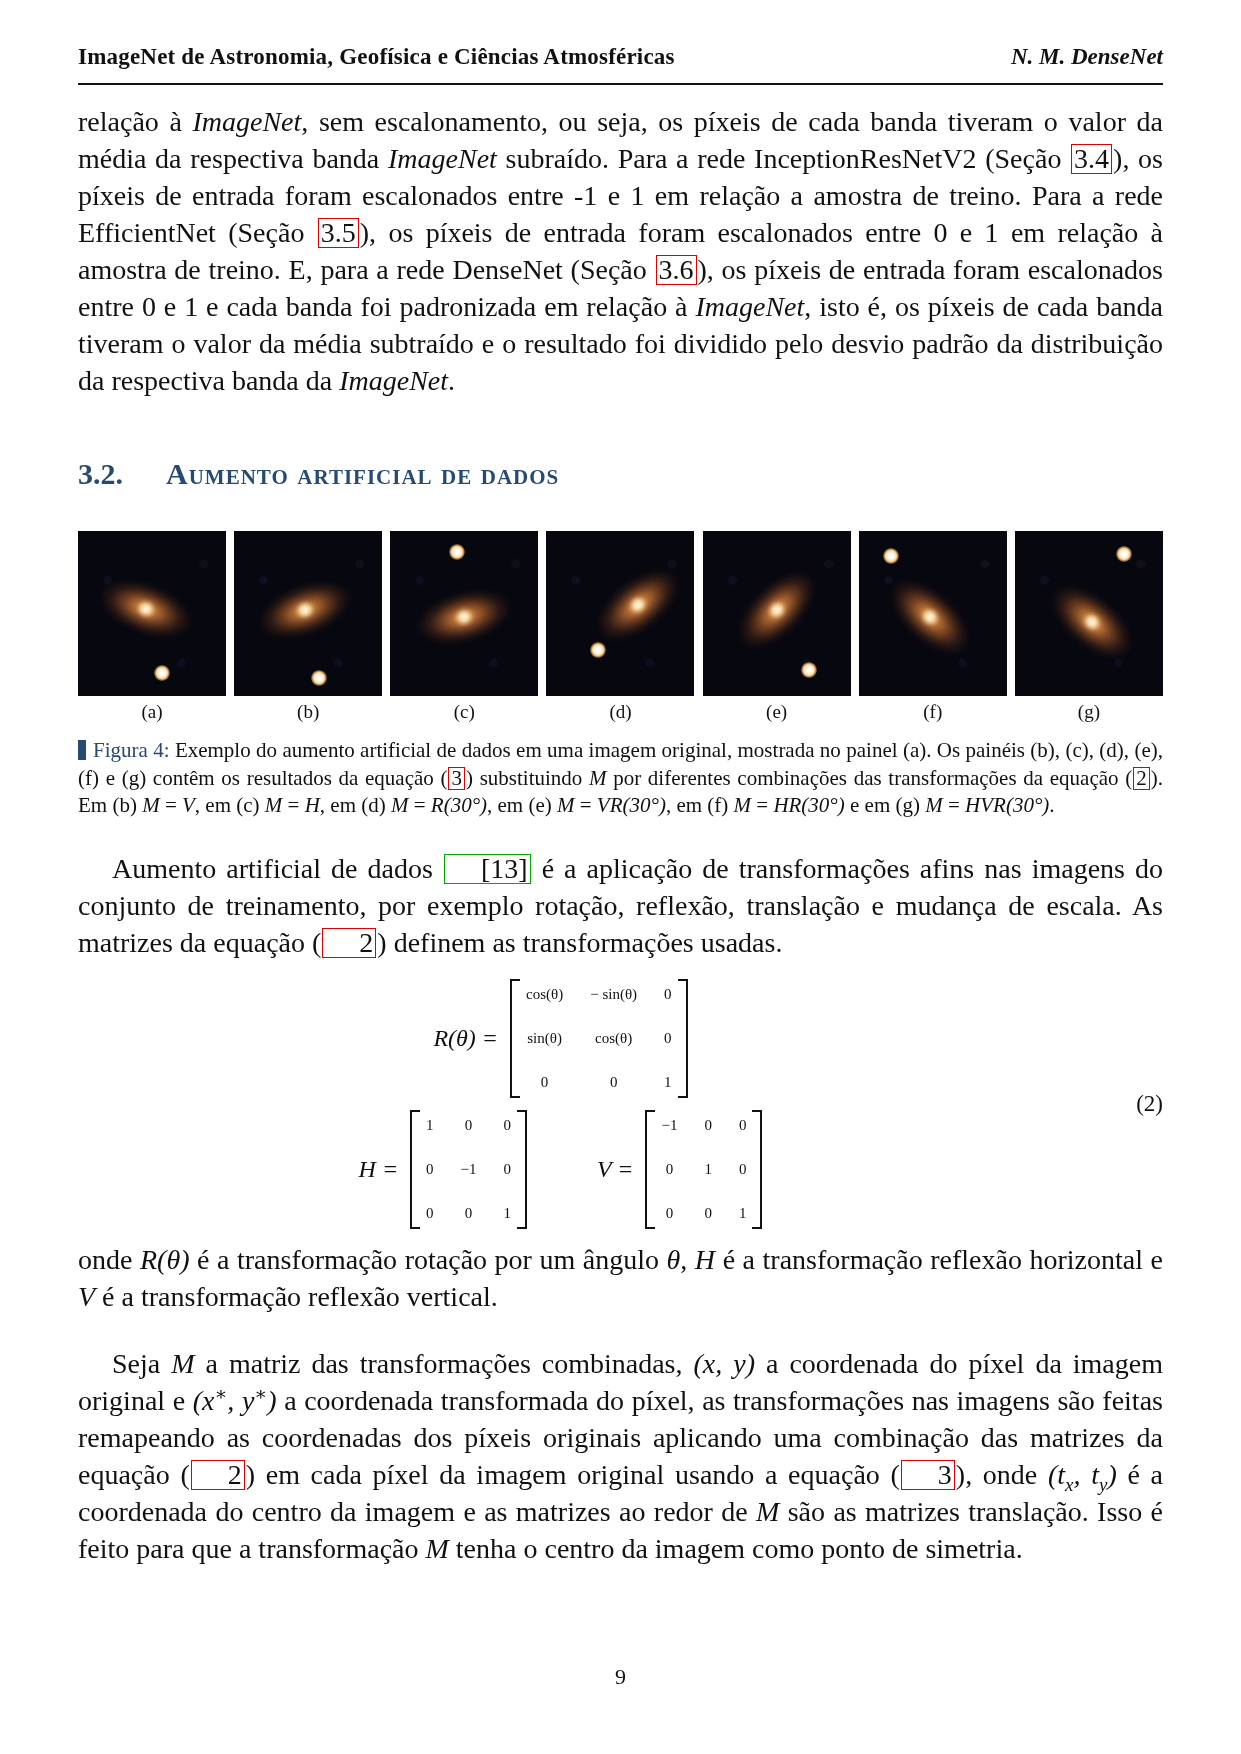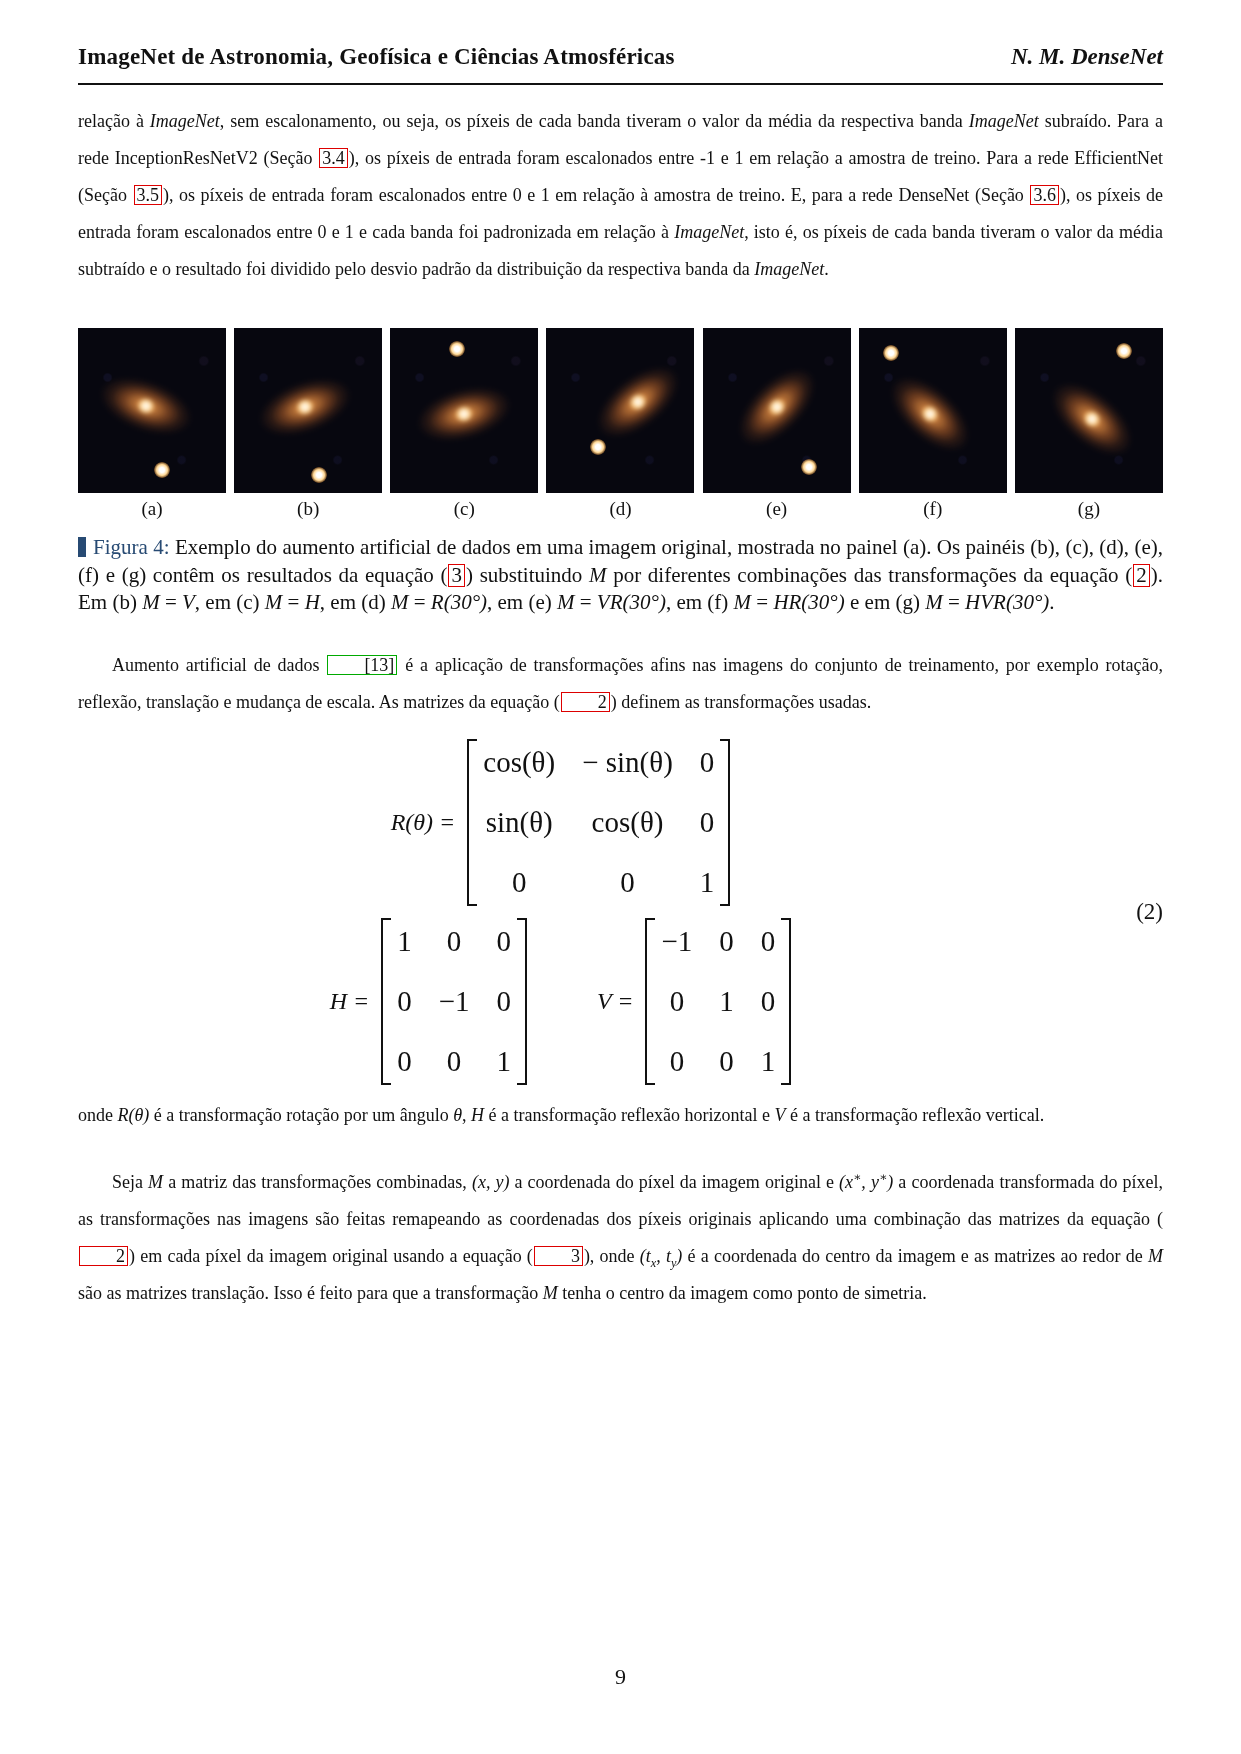--- a/index.html
+++ b/index.html
@@ -16,21 +16,21 @@
   
   .hdr{
     display:flex;justify-content:space-between;align-items:baseline;
     border-bottom:2px solid #111;
     padding-bottom:13px;
   }
   .hdr-left{font-weight:bold;font-size:23px;letter-spacing:.2px;}
   .hdr-right{font-weight:bold;font-style:italic;font-size:23px;}
   
   .para{
-    font-size:18px;line-height:37px;text-align:justify;
+    font-size:28px;line-height:37px;text-align:justify;
     margin:0;
   }
   .para.indent{text-indent:34px;}
   .p1{margin-top:18px;}
   .p2{margin-top:30px;}
   .p3{margin-top:6px;}
   .p4{margin-top:30px;}
   .seg-n{}
   .seg-i{font-style:italic;}
   .seg-m{font-style:italic;}
@@ -104,21 +104,21 @@
   .eq-row{
     display:flex;align-items:center;justify-content:center;
     gap:12px;margin:12px 0;
   }
   .mathit{font-style:italic;font-size:24px;}
   .eq-gap{display:inline-block;width:46px;}
   .matrix{
     position:relative;display:grid;
     column-gap:26px;row-gap:13px;
     padding:7px 16px;
-    font-size:29px;
+    font-size:15px;
     justify-items:center;align-items:center;gap:27px;
   }
   .matrix::before{
     content:"";position:absolute;left:0;top:0;bottom:0;width:8px;
     border:2.2px solid #111;border-right:none;
   }
   .matrix::after{
     content:"";position:absolute;right:0;top:0;bottom:0;width:8px;
     border:2.2px solid #111;border-left:none;
   }
@@ -138,20 +138,24 @@
 
 <div class="page">
 
   <div class="hdr">
     <span class="hdr-left">ImageNet de Astronomia, Geofísica e Ciências Atmosféricas</span>
     <span class="hdr-right">N. M. DenseNet</span>
   </div>
 
   <p class="para p1"><span class="seg-n">relação à </span><span class="seg-i">ImageNet</span><span class="seg-n">, sem escalonamento, ou seja, os píxeis de cada banda tiveram o valor da média da respectiva banda </span><span class="seg-i">ImageNet</span><span class="seg-n"> subraído. Para a rede InceptionResNetV2 (Seção </span><span class="seg-ref">3.4</span><span class="seg-n">), os píxeis de entrada foram escalonados entre -1 e 1 em relação a amostra de treino. Para a rede EfficientNet (Seção </span><span class="seg-ref">3.5</span><span class="seg-n">), os píxeis de entrada foram escalonados entre 0 e 1 em relação à amostra de treino. E, para a rede DenseNet (Seção </span><span class="seg-ref">3.6</span><span class="seg-n">), os píxeis de entrada foram escalonados entre 0 e 1 e cada banda foi padronizada em relação à </span><span class="seg-i">ImageNet</span><span class="seg-n">, isto é, os píxeis de cada banda tiveram o valor da média subtraído e o resultado foi dividido pelo desvio padrão da distribuição da respectiva banda da </span><span class="seg-i">ImageNet</span><span class="seg-n">.</span></p>
 
+  <div class="sect">
+    <span class="sect-num">3.2.</span>
+    <span class="sect-title">Aumento artificial de dados</span>
+  </div>
 
   <div class="panels">
       <div class="panel-wrap">
         <div class="panel-img">
           <div class="galaxy" style="left: 46%; top: 47%; transform: translate(-50%, -50%) rotate(20deg);"></div>
           <div class="star" style="left: 57%; top: 86%;"></div>
         </div>
         <div class="panel-label">(a)</div>
       </div>
       <div class="panel-wrap">

